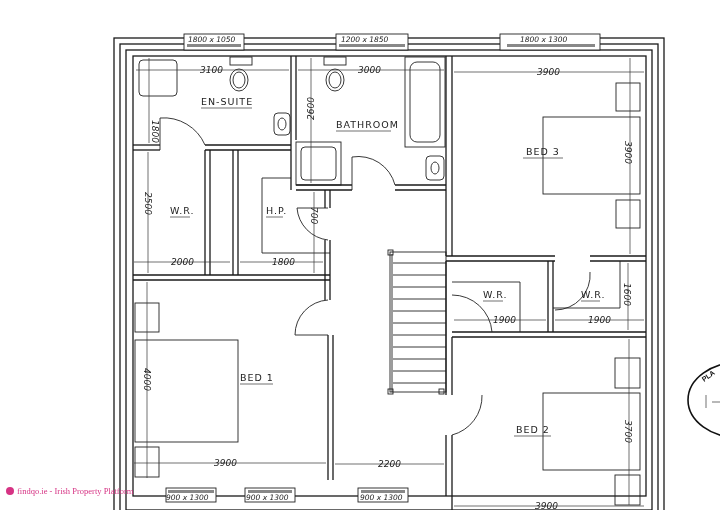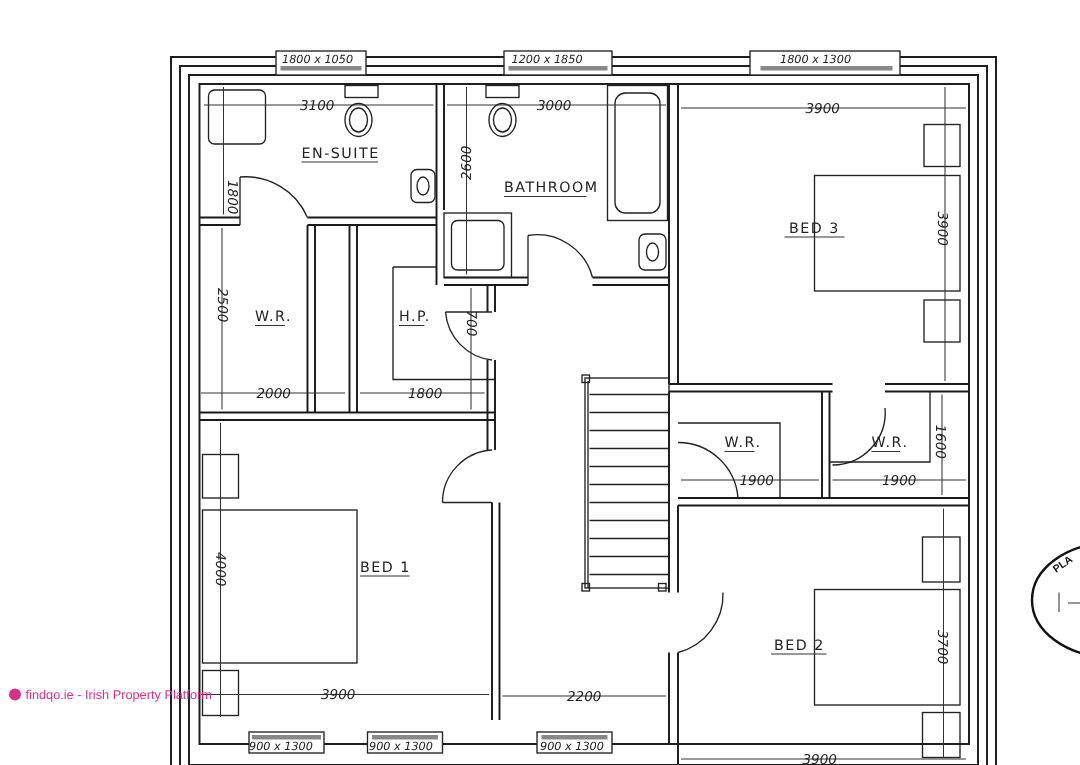--- a/index.html
+++ b/index.html
@@ -6,21 +6,21 @@
   body { width:720px; height:510px; position:relative; overflow:hidden; font-family:"Liberation Sans", sans-serif; }
   #plan { position:absolute; left:0; top:0; width:720px; height:510px; }
   .wall { fill:none; stroke:#1a1a1a; stroke-width:1.3; }
   .thin { fill:none; stroke:#222; stroke-width:0.9; }
   .dim { fill:none; stroke:#333; stroke-width:0.7; }
   .lbl { font-family:"DejaVu Sans", sans-serif; font-size:9.5px; fill:#222; letter-spacing:1px; }
   .dtxt { font-family:"DejaVu Sans", sans-serif; font-size:9px; fill:#222; font-style:italic; }
   .wtxt { font-family:"DejaVu Sans", sans-serif; font-size:7.5px; fill:#222; font-style:italic; }
   .win { fill:#ffffff; stroke:#222; stroke-width:0.9; }
   .wglass { fill:#888; }
-  .watermark { position:absolute; left:6px; top:458px; font-size:8.5px; color:#d63384; display:flex; align-items:center; gap:3px; }
+  .watermark { position:absolute; left:6px; top:486px; font-size:8.5px; color:#d63384; display:flex; align-items:center; gap:3px;font-family:Liberation Serif, serif; }
   .wm-icon { width:8px; height:8px; border-radius:50%; background:#d63384; display:inline-block; }
 </style>
 </head>
 <body>
 
 <svg id="plan" viewBox="0 0 720 510" xmlns="http://www.w3.org/2000/svg">
 
   <g>
     <rect class="wall" x="114" y="38" width="550" height="480"></rect>
     <rect class="wall" x="120" y="44" width="538" height="470"></rect>

